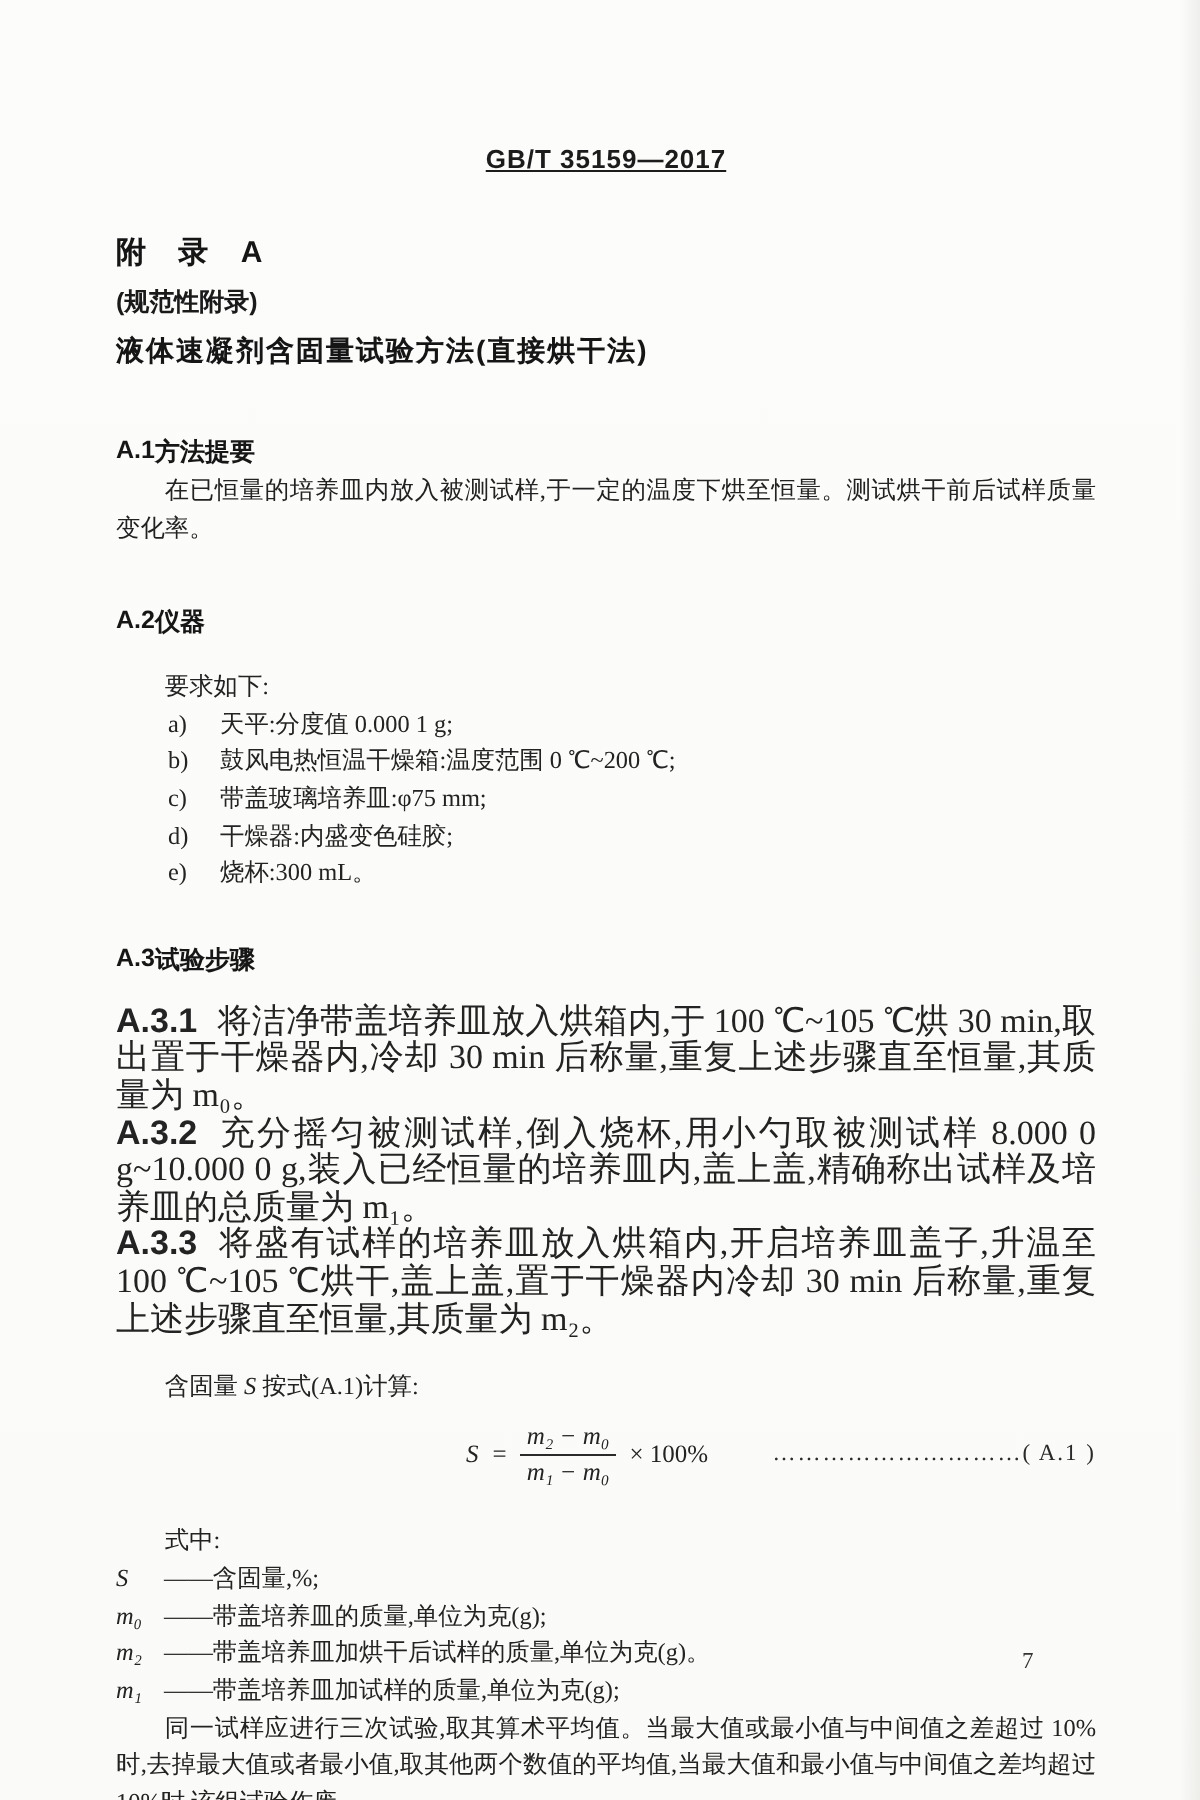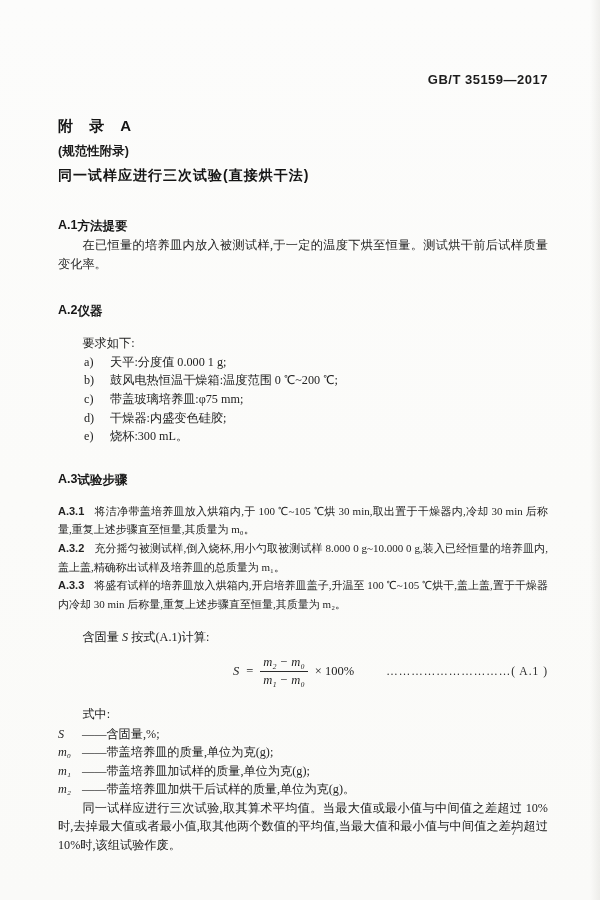--- a/index.html
+++ b/index.html
@@ -18,26 +18,27 @@
   }
   .content {
     position: absolute;
     left: 58px;
     top: 0;
     width: 490px;
   }
   
   .std-code {
     margin-top: 72px;
-    text-align: right;
+    text-align: center;
     font-family: "Liberation Sans", sans-serif;
     font-weight: bold;
     font-size: 13px;
     letter-spacing: 0.5px;
     color: #1c1c1c;
+    text-decoration: underline;
   }
   
   .title-block { margin-top: 30px; text-align: left; font-family: "Liberation Sans", sans-serif; }
   .title-1 { font-size: 15px; font-weight: bold; letter-spacing: 6px; color: #151515; }
   .title-2 { font-size: 12.5px; font-weight: bold; margin-top: 7px; color: #1a1a1a; }
   .title-3 { font-size: 14px; font-weight: bold; margin-top: 7px; letter-spacing: 1px; color: #151515; }
   
   .sec-heading {
     font-family: "Liberation Sans", sans-serif;
     font-weight: bold;
@@ -58,21 +59,21 @@
   }
   .indent { text-indent: 2em; }
   .p-a1 { margin-top: 1px; }
   .p-req { margin-top: 14px; }
   
   .app-list { margin-top: 0; }
   .app-item { display: flex; font-size: 12.2px; line-height: 18.6px; }
   .app-label { width: 26px; margin-left: 26px; flex: none; }
   
   .steps { margin-top: 13px; }
-  .step { font-size: 11px; line-height: 18.6px; text-align: justify; }
+  .step { font-size: 17px; line-height: 18.6px; text-align: justify; }
   .step-no { font-family: "Liberation Sans", sans-serif; font-weight: bold; margin-right: 10px; }
   
   .formula-intro { margin-top: 15px; }
   .var { font-style: italic; font-family: "Liberation Serif", serif; }
   .formula-row {
     position: relative;
     margin-top: 8px;
     height: 40px;
   }
   .formula {
@@ -126,21 +127,21 @@
 <div class="page">
   <div class="scan-edge"></div>
 
   <div class="content">
 
     <div class="std-code">GB/T 35159—2017</div>
 
     <div class="title-block">
       <div class="title-1">附 录 A</div>
       <div class="title-2">(规范性附录)</div>
-      <div class="title-3">同一试样应进行三次试验(直接烘干法)</div>
+      <div class="title-3">液体速凝剂含固量试验方法(直接烘干法)</div>
     </div>
 
     <div class="sec-heading h-a1">
       <span>A.1</span>
       <span>方法提要</span>
     </div>
     <p class="para indent p-a1">在已恒量的培养皿内放入被测试样,于一定的温度下烘至恒量。测试烘干前后试样质量变化率。</p>
 
     <div class="sec-heading h-a2">
       <span>A.2</span>
@@ -202,26 +203,26 @@
     <div class="defs">
       <div class="def-row">
         <span class="def-term">S</span>
         <span>——含固量,%;</span>
       </div>
       <div class="def-row">
         <span class="def-term">m₀</span>
         <span>——带盖培养皿的质量,单位为克(g);</span>
       </div>
       <div class="def-row">
+        <span class="def-term">m₂</span>
+        <span>——带盖培养皿加烘干后试样的质量,单位为克(g)。</span>
+      </div>
+      <div class="def-row">
         <span class="def-term">m₁</span>
         <span>——带盖培养皿加试样的质量,单位为克(g);</span>
       </div>
-      <div class="def-row">
-        <span class="def-term">m₂</span>
-        <span>——带盖培养皿加烘干后试样的质量,单位为克(g)。</span>
-      </div>
     </div>
     <p class="para indent closing">同一试样应进行三次试验,取其算术平均值。当最大值或最小值与中间值之差超过 10%时,去掉最大值或者最小值,取其他两个数值的平均值,当最大值和最小值与中间值之差均超过 10%时,该组试验作废。</p>
 
   </div>
 
   <div class="page-no">7</div>
 </div>
 
 </body></html>

